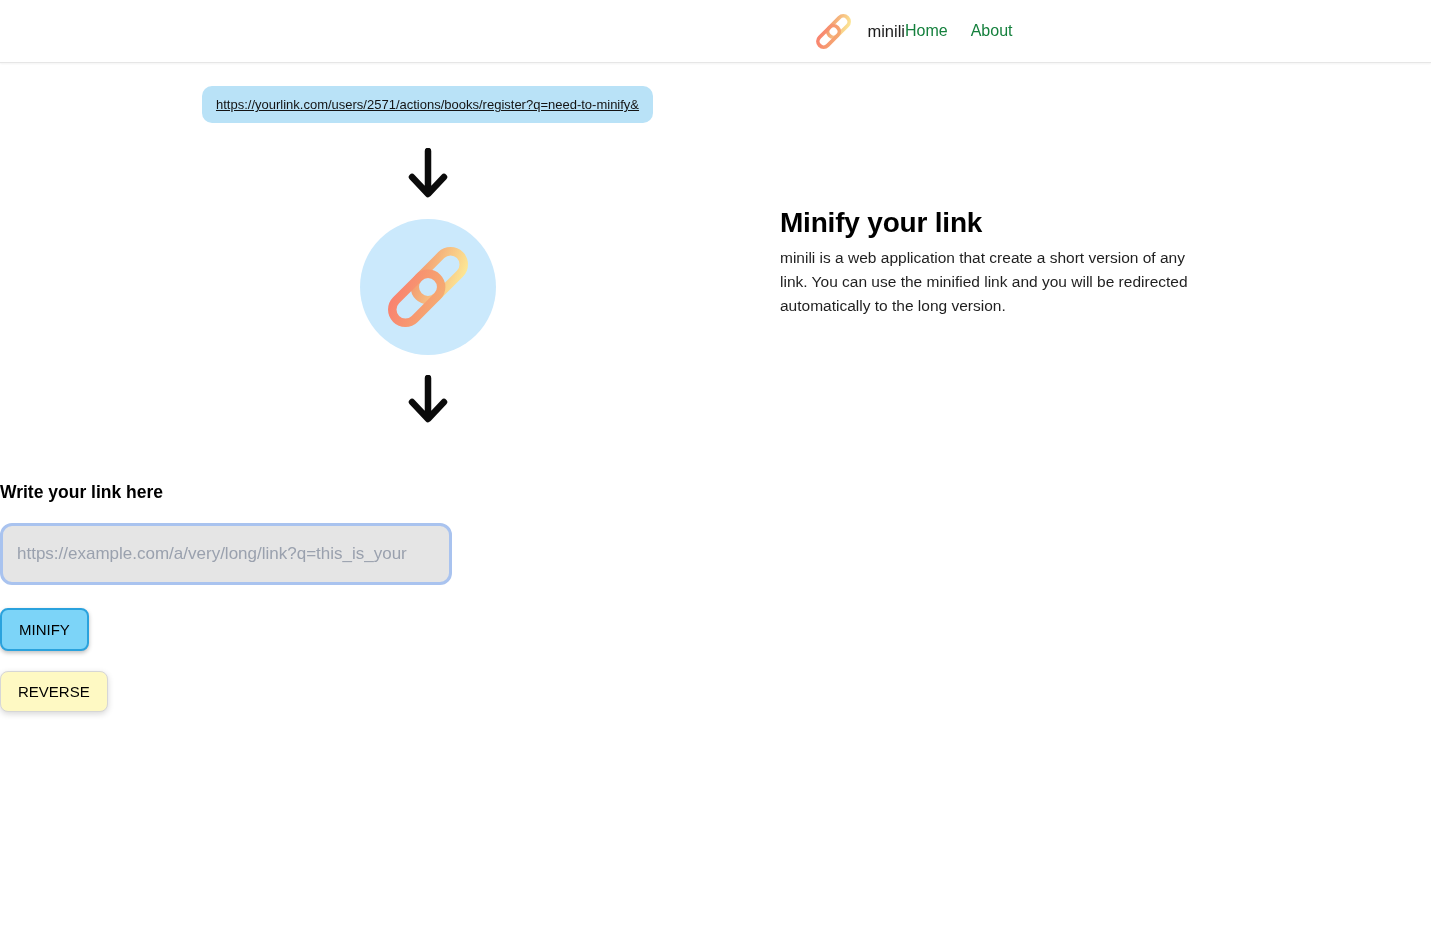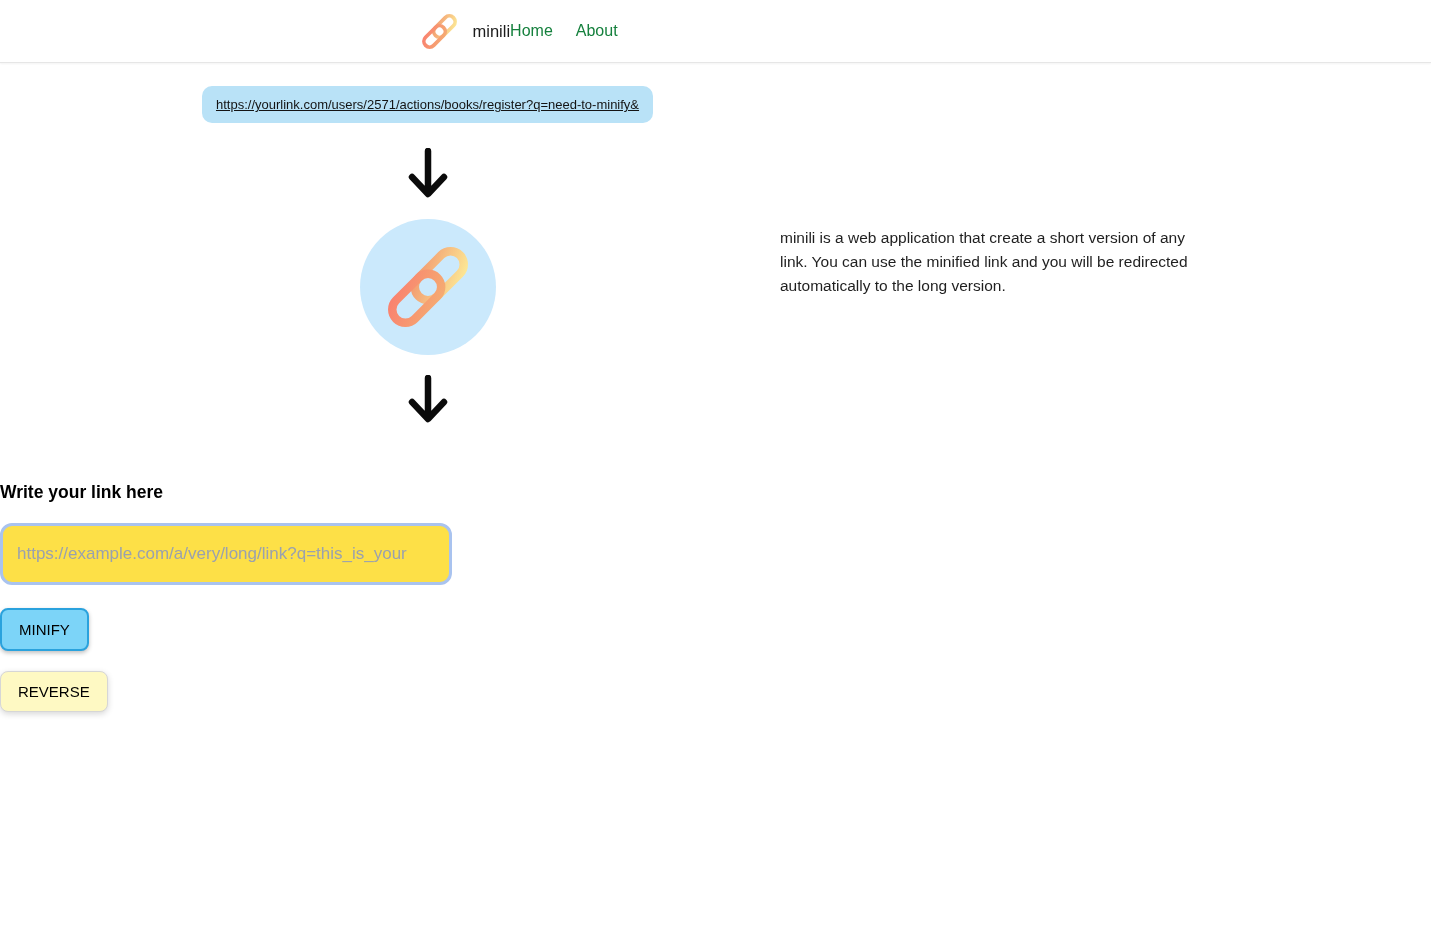--- a/index.html
+++ b/index.html
@@ -17,21 +17,21 @@
     background: #ffffff;
     border-bottom: 1px solid #e6e6e6;
     box-shadow: 0 1px 2px rgba(0,0,0,0.05);
   }
   .header-inner {
     width: 594px;
     height: 100%;
     margin: 0 auto;
     display: flex;
     align-items: center;
-    justify-content: flex-start;
+    justify-content: flex-end;
   }
   .brand {
     display: flex;
     align-items: center;
     gap: 13px;
     cursor: pointer;
   }
   .brand-logo { width: 41px; height: 41px; display: block; }
   .brand-name { font-size: 16.5px; color: #1c1c1c; }
   .nav { display: flex; align-items: center; gap: 23px; }
@@ -119,21 +119,21 @@
     width: 452px;
     height: 62px;
     border: 3px solid #a9c3ef;
     border-radius: 12px;
     font-family: "Liberation Sans", sans-serif;
     font-size: 17px;
     padding: 0 14px;
     color: #333;
     outline: none;
     margin-bottom: 23px;
-    background: #fde047;
+    background: #e5e5e5;
   }
   .link-input::placeholder { color: #9aa1ae; opacity: 1; }
 
   .btn {
     font-family: "Liberation Sans", sans-serif;
     font-size: 15px;
     font-weight: 400;
     color: #000000;
     border-radius: 8px;
     cursor: pointer;
@@ -207,20 +207,21 @@
       </svg>
     </div>
 
     <svg class="arrow second" width="44" height="48" viewBox="0 0 44 48" aria-hidden="true">
       <path d="M22 3 V42 M6 27 L22 44 L38 27" fill="none" stroke="#0b0b0b" stroke-width="6.5" stroke-linecap="round" stroke-linejoin="round"></path>
     </svg>
 
   </div>
 
   <div class="about">
+    <h1>Minify your link</h1>
     <p>minili is a web application that create a short version of any link. You can use the minified link and you will be redirected automatically to the long version.</p>
   </div>
 
 </section>
 
 <section class="form-section">
   <div class="form-label">Write your link here</div>
   <input class="link-input" type="text" placeholder="https://example.com/a/very/long/link?q=this_is_your" style="">
   <button class="btn btn-minify">MINIFY</button>
   <button class="btn btn-reverse">REVERSE</button>

